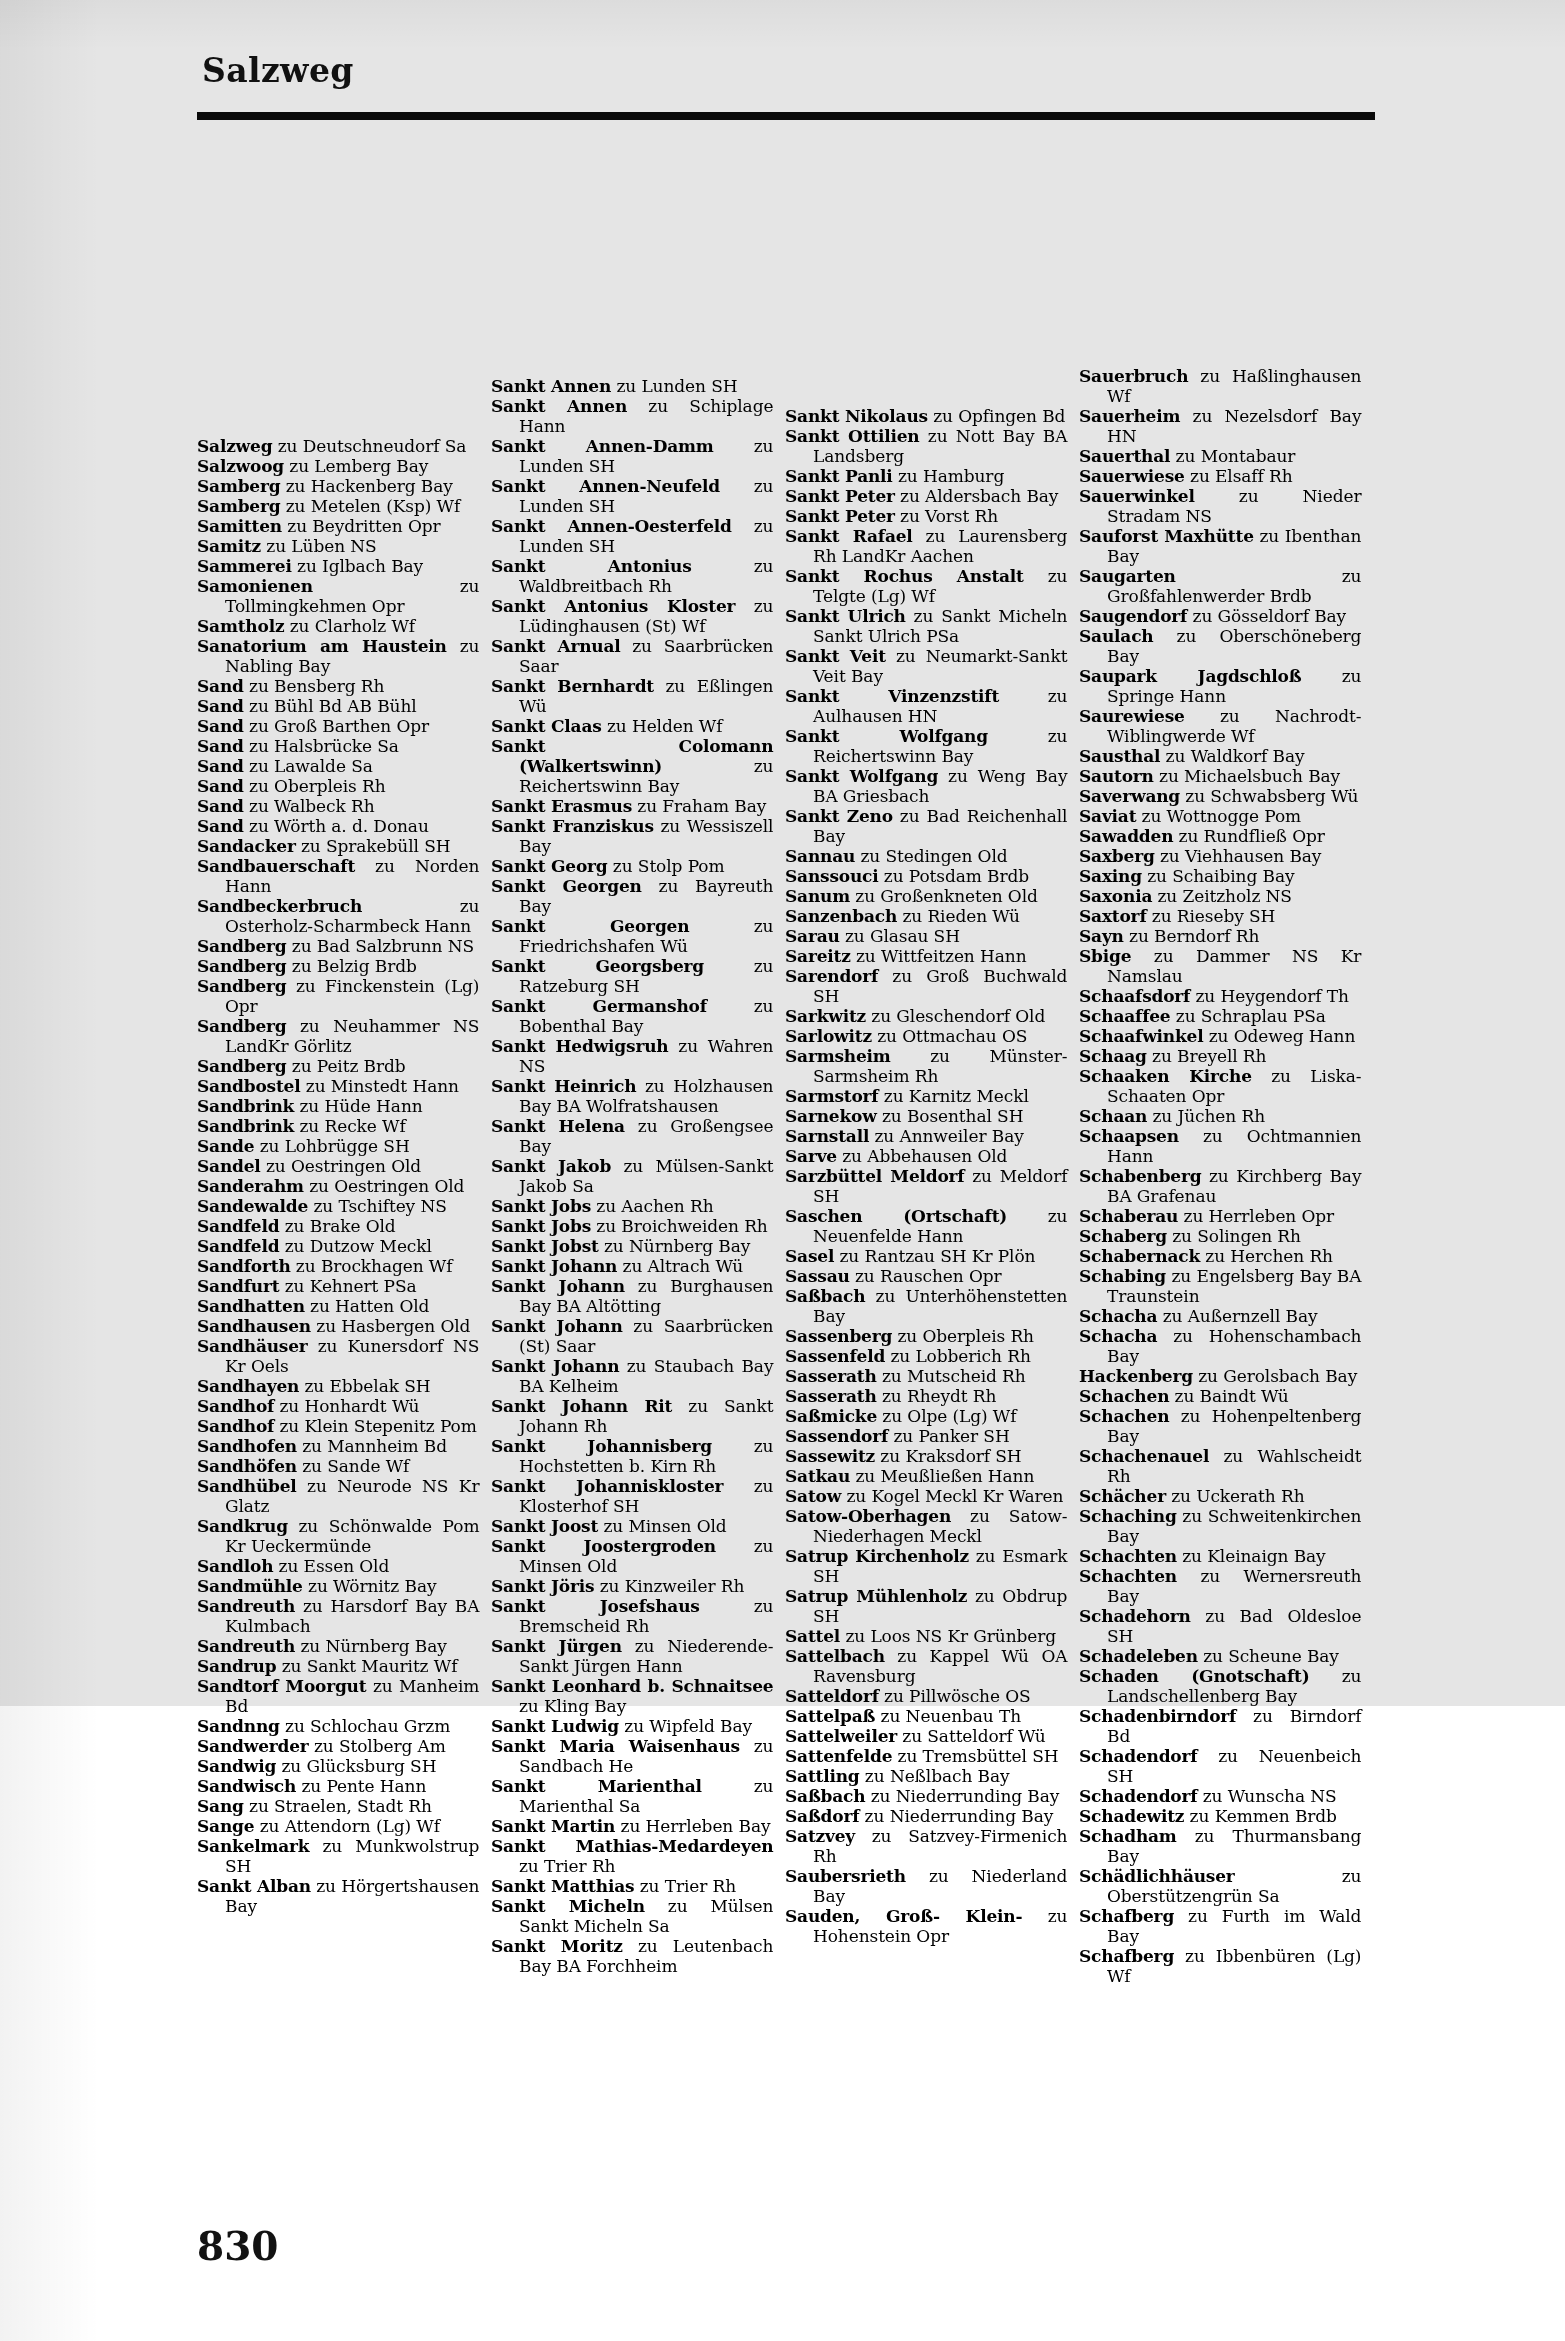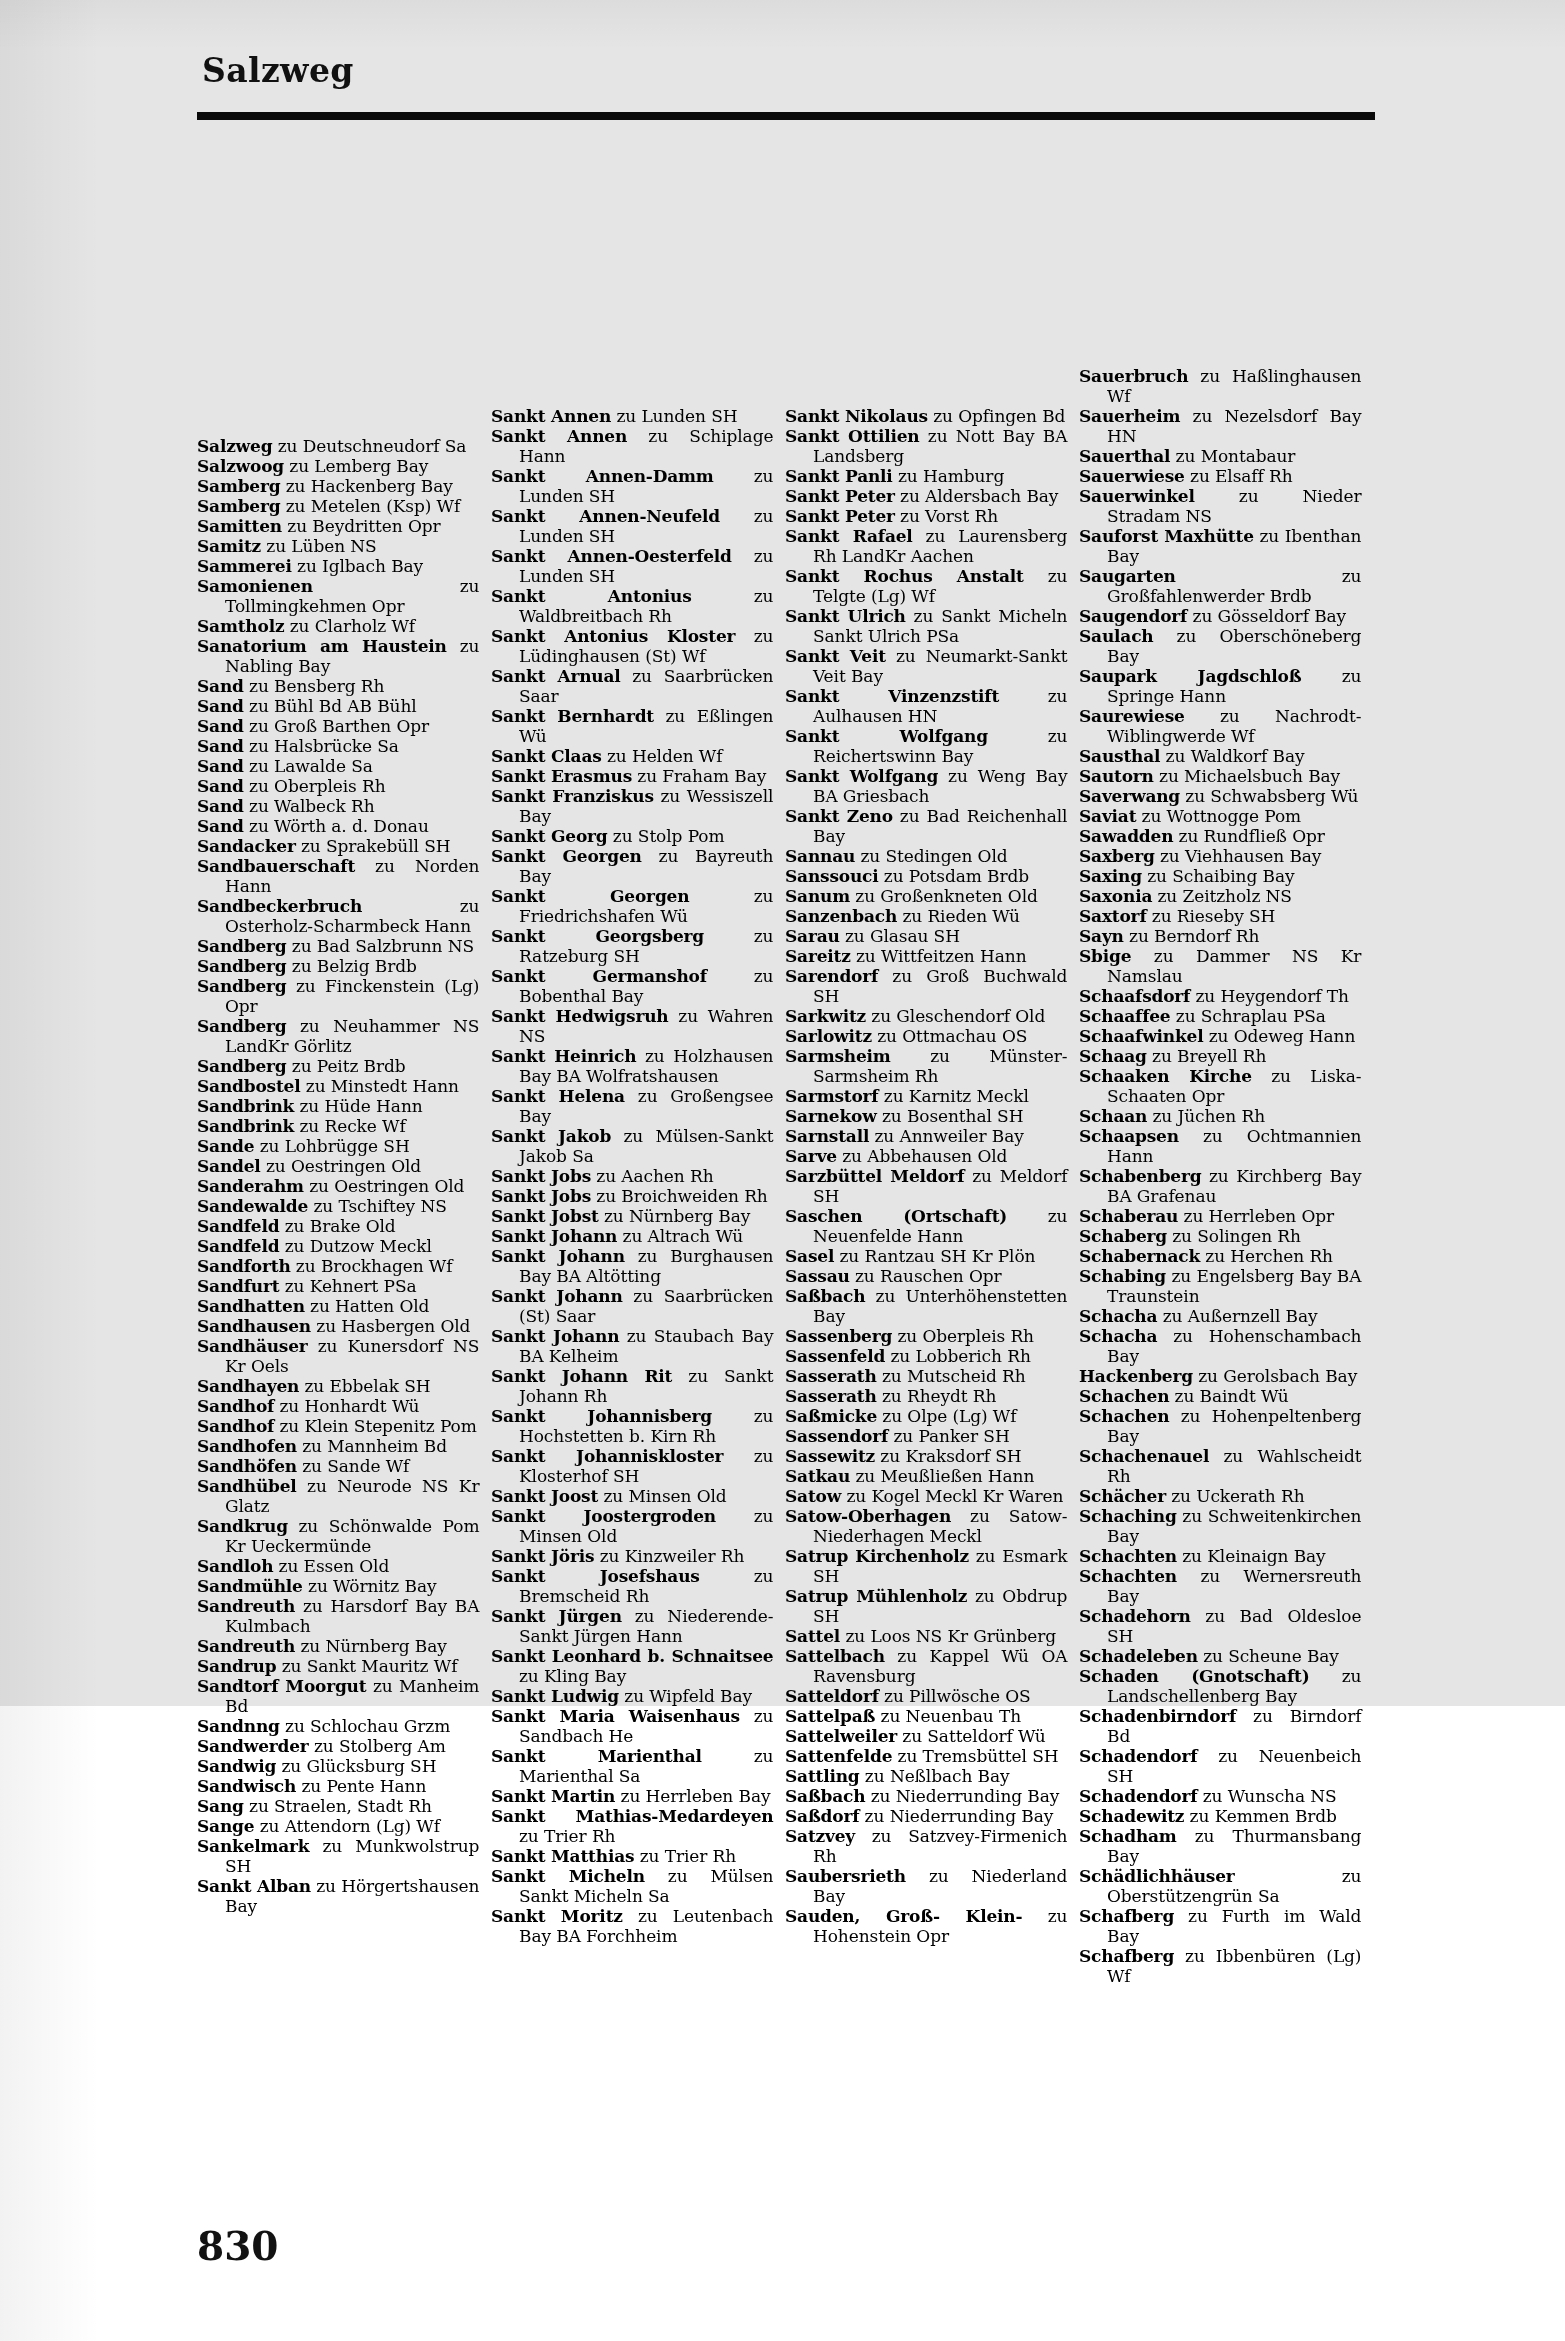--- a/index.html
+++ b/index.html
@@ -212,20 +212,21 @@
           <p class="entry"><span class="kw fraktur">Sankt Annen</span><span class="rest fraktur"> zu Lunden SH</span></p>
           <p class="entry"><span class="kw fraktur">Sankt Annen</span><span class="rest fraktur"> zu Schiplage Hann</span></p>
           <p class="entry"><span class="kw fraktur">Sankt Annen-Damm</span><span class="rest fraktur"> zu Lunden SH</span></p>
           <p class="entry"><span class="kw fraktur">Sankt Annen-Neufeld</span><span class="rest fraktur"> zu Lunden SH</span></p>
           <p class="entry"><span class="kw fraktur">Sankt Annen-Oesterfeld</span><span class="rest fraktur"> zu Lunden SH</span></p>
           <p class="entry"><span class="kw fraktur">Sankt Antonius</span><span class="rest fraktur"> zu Waldbreitbach Rh</span></p>
           <p class="entry"><span class="kw fraktur">Sankt Antonius Kloster</span><span class="rest fraktur"> zu Lüdinghausen (St) Wf</span></p>
           <p class="entry"><span class="kw fraktur">Sankt Arnual</span><span class="rest fraktur"> zu Saarbrücken Saar</span></p>
           <p class="entry"><span class="kw fraktur">Sankt Bernhardt</span><span class="rest fraktur"> zu Eßlingen Wü</span></p>
           <p class="entry"><span class="kw fraktur">Sankt Claas</span><span class="rest fraktur"> zu Helden Wf</span></p>
+          <p class="entry"><span class="kw fraktur">Sankt Colomann (Walkertswinn)</span><span class="rest fraktur"> zu Reichertswinn Bay</span></p>
           <p class="entry"><span class="kw fraktur">Sankt Erasmus</span><span class="rest fraktur"> zu Fraham Bay</span></p>
           <p class="entry"><span class="kw fraktur">Sankt Franziskus</span><span class="rest fraktur"> zu Wessiszell Bay</span></p>
           <p class="entry"><span class="kw fraktur">Sankt Georg</span><span class="rest fraktur"> zu Stolp Pom</span></p>
           <p class="entry"><span class="kw fraktur">Sankt Georgen</span><span class="rest fraktur"> zu Bayreuth Bay</span></p>
           <p class="entry"><span class="kw fraktur">Sankt Georgen</span><span class="rest fraktur"> zu Friedrichshafen Wü</span></p>
           <p class="entry"><span class="kw fraktur">Sankt Georgsberg</span><span class="rest fraktur"> zu Ratzeburg SH</span></p>
           <p class="entry"><span class="kw fraktur">Sankt Germanshof</span><span class="rest fraktur"> zu Bobenthal Bay</span></p>
           <p class="entry"><span class="kw fraktur">Sankt Hedwigsruh</span><span class="rest fraktur"> zu Wahren NS</span></p>
           <p class="entry"><span class="kw fraktur">Sankt Heinrich</span><span class="rest fraktur"> zu Holzhausen Bay BA Wolfratshausen</span></p>
           <p class="entry"><span class="kw fraktur">Sankt Helena</span><span class="rest fraktur"> zu Großengsee Bay</span></p>

